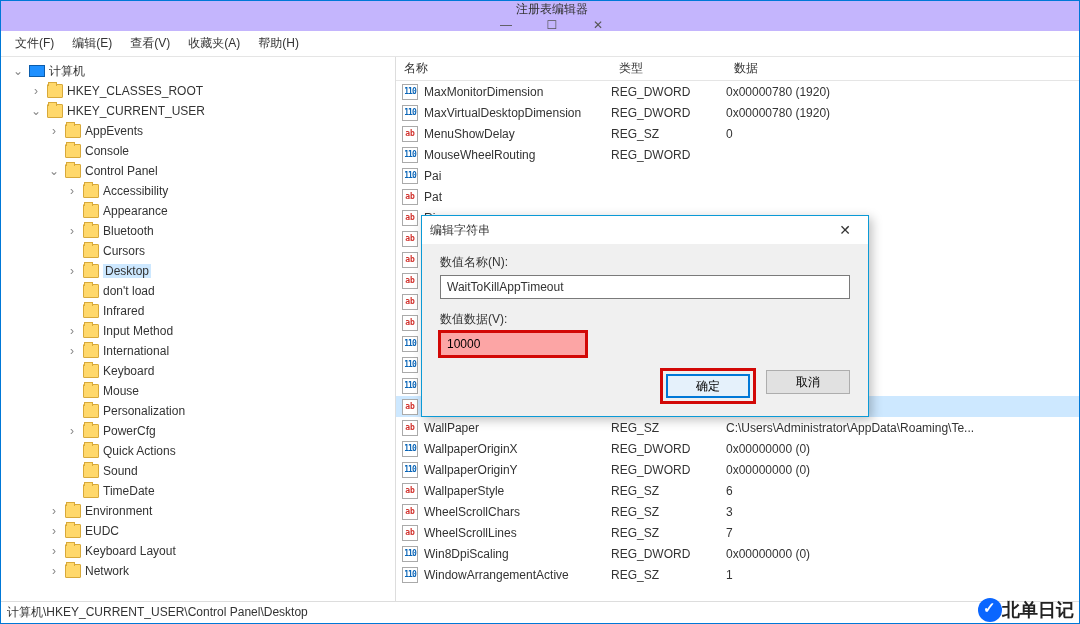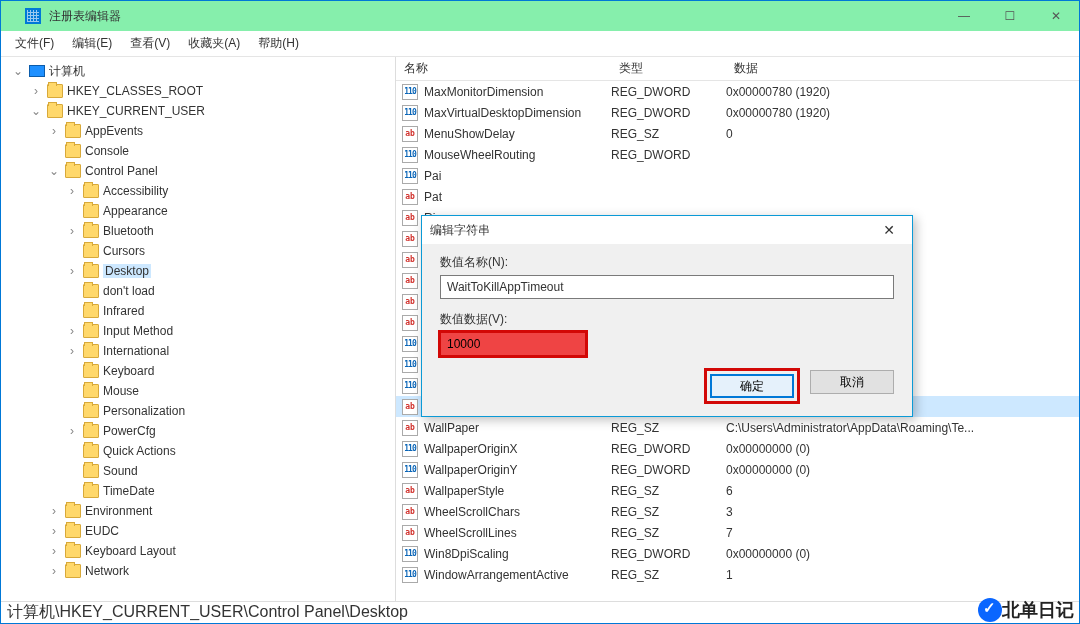--- a/index.html
+++ b/index.html
@@ -1,18 +1,18 @@
 <!DOCTYPE html>
 <html><head>
 <meta charset="utf-8">
 <style>
 * { margin: 0; padding: 0; box-sizing: border-box; font-family: "Microsoft YaHei", "Segoe UI", sans-serif; }
 html, body { width: 1080px; height: 624px; overflow: hidden; background: #f0f0f0; }
 .window { width: 1080px; height: 624px; background: #fff; display: flex; flex-direction: column; border: 1px solid #0078d7; }
-.titlebar { height: 30px; background: #86efac; display: flex; align-items: center; padding-left: 24px; }
+.titlebar { height: 30px; background: #c4b5fd; display: flex; align-items: center; padding-left: 24px; flex-direction: column; }
 .titlebar .app-icon { width: 16px; height: 16px; background: #0078d7; margin-right: 8px; position: relative; }
 .titlebar .app-icon::after { content: ""; position: absolute; inset: 2px; background: repeating-linear-gradient(90deg,#fff 0 1px,transparent 1px 3px), repeating-linear-gradient(0deg,#fff 0 1px,transparent 1px 3px); opacity: .6; }
 .titlebar .title { font-size: 12px; color: #333; flex: 1; }
 .winbtns { display: flex; height: 100%; }
 .winbtns div { width: 46px; display: flex; align-items: center; justify-content: center; color: #555; font-size: 12px; }
 .menubar { height: 26px; background: #fff; display: flex; align-items: center; padding: 0 6px; border-bottom: 1px solid #e5e5e5; gap: 2px; }
 .menubar .mi { font-size: 12px; color: #333; padding: 2px 8px; }
 .body { flex: 1; display: flex; min-height: 0; position: relative; }
 .tree { width: 395px; border-right: 1px solid #ddd; overflow: auto; font-size: 12px; color: #333; padding-top: 4px; }
 .trow { display: flex; align-items: center; height: 20px; white-space: nowrap; }
@@ -26,27 +26,27 @@
 .lhdr { display: flex; height: 24px; align-items: center; border-bottom: 1px solid #e5e5e5; background: #fff; position: sticky; top:0; }
 .lhdr div { padding-left: 8px; color: #333; }
 .lrow { display: flex; align-items: center; height: 21px; }
 .lrow.sel { background: #cde8ff; }
 .c-name { width: 215px; display:flex; align-items:center; padding-left: 6px; }
 .c-type { width: 115px; }
 .c-data { flex: 1; padding-right: 8px; white-space: nowrap; overflow: hidden; text-overflow: ellipsis; }
 .ricon { width: 16px; height: 16px; margin-right: 6px; border:1px solid #aaa; background:#fff; position:relative; font-size:8px; display:flex; align-items:center; justify-content:center; }
 .ricon.dw::after { content:"110"; color:#0a65b7; letter-spacing:-1px; font-weight:bold; font-family: monospace; }
 .ricon.sz::after { content:"ab"; color:#d1322d; font-weight:bold; font-family: monospace; }
-.statusbar { height: 22px; border-top: 1px solid #ddd; font-size: 16px; color: #333; display:flex; align-items:center; padding-left: 6px; background:#fff; }
-.dialog { position:absolute; left:420px; top:158px; width:492px; background:#f0f0f0; border:1px solid #0b9ad6; box-shadow: 3px 3px 10px rgba(0,0,0,.25); z-index:50; }
+.statusbar { height: 22px; border-top: 1px solid #ddd; font-size: 12px; color: #333; display:flex; align-items:center; padding-left: 6px; background:#fff; }
+.dialog { position:absolute; left:420px; top:158px; width:448px; background:#f0f0f0; border:1px solid #0b9ad6; box-shadow: 3px 3px 10px rgba(0,0,0,.25); z-index:50; }
 .dlg-title { height: 28px; background:#fff; display:flex; align-items:center; padding:0 8px; font-size:12px; color:#333; justify-content:space-between; }
 .dlg-close { font-size:14px; color:#333; width:30px; text-align:center; }
 .dlg-body { padding: 10px 18px 14px 18px; font-size:12px; color:#333; }
 .dlg-body label { display:block; margin-bottom:4px; }
-.dlg-body input { width:100%; height:24px; border:1px solid #7a7a7a; padding:2px 6px; font-size:12px; background:#ef4444; }
+.dlg-body input { width:100%; height:24px; border:1px solid #7a7a7a; padding:2px 6px; font-size:12px; background:#fca5a5; }
 .dlg-body input[readonly] { background:#fff; color:#333; }
 .dlg-btns { display:flex; justify-content:flex-end; gap:12px; margin-top:14px; }
 .dlg-btns button { width:84px; height:24px; font-size:12px; border:1px solid #adadad; background:#e1e1e1; }
 .dlg-btns button.primary { border:2px solid #0078d7; background:#e5f1fb; }
 .hl-red { outline: 3px solid #d20806; outline-offset: -1px; }
 .watermark { position:absolute; right:6px; bottom:2px; font-size:18px; color:#222; display:flex; align-items:center; z-index:90; font-weight:bold; }
 .watermark .wm-icon { width:24px; height:24px; border-radius:50%; background:#0a66ff; position:relative; }
 .watermark .wm-icon::after { content:"✓"; color:#fff; position:absolute; left:5px; top:1px; font-size:15px; }
 </style>
 </head>

